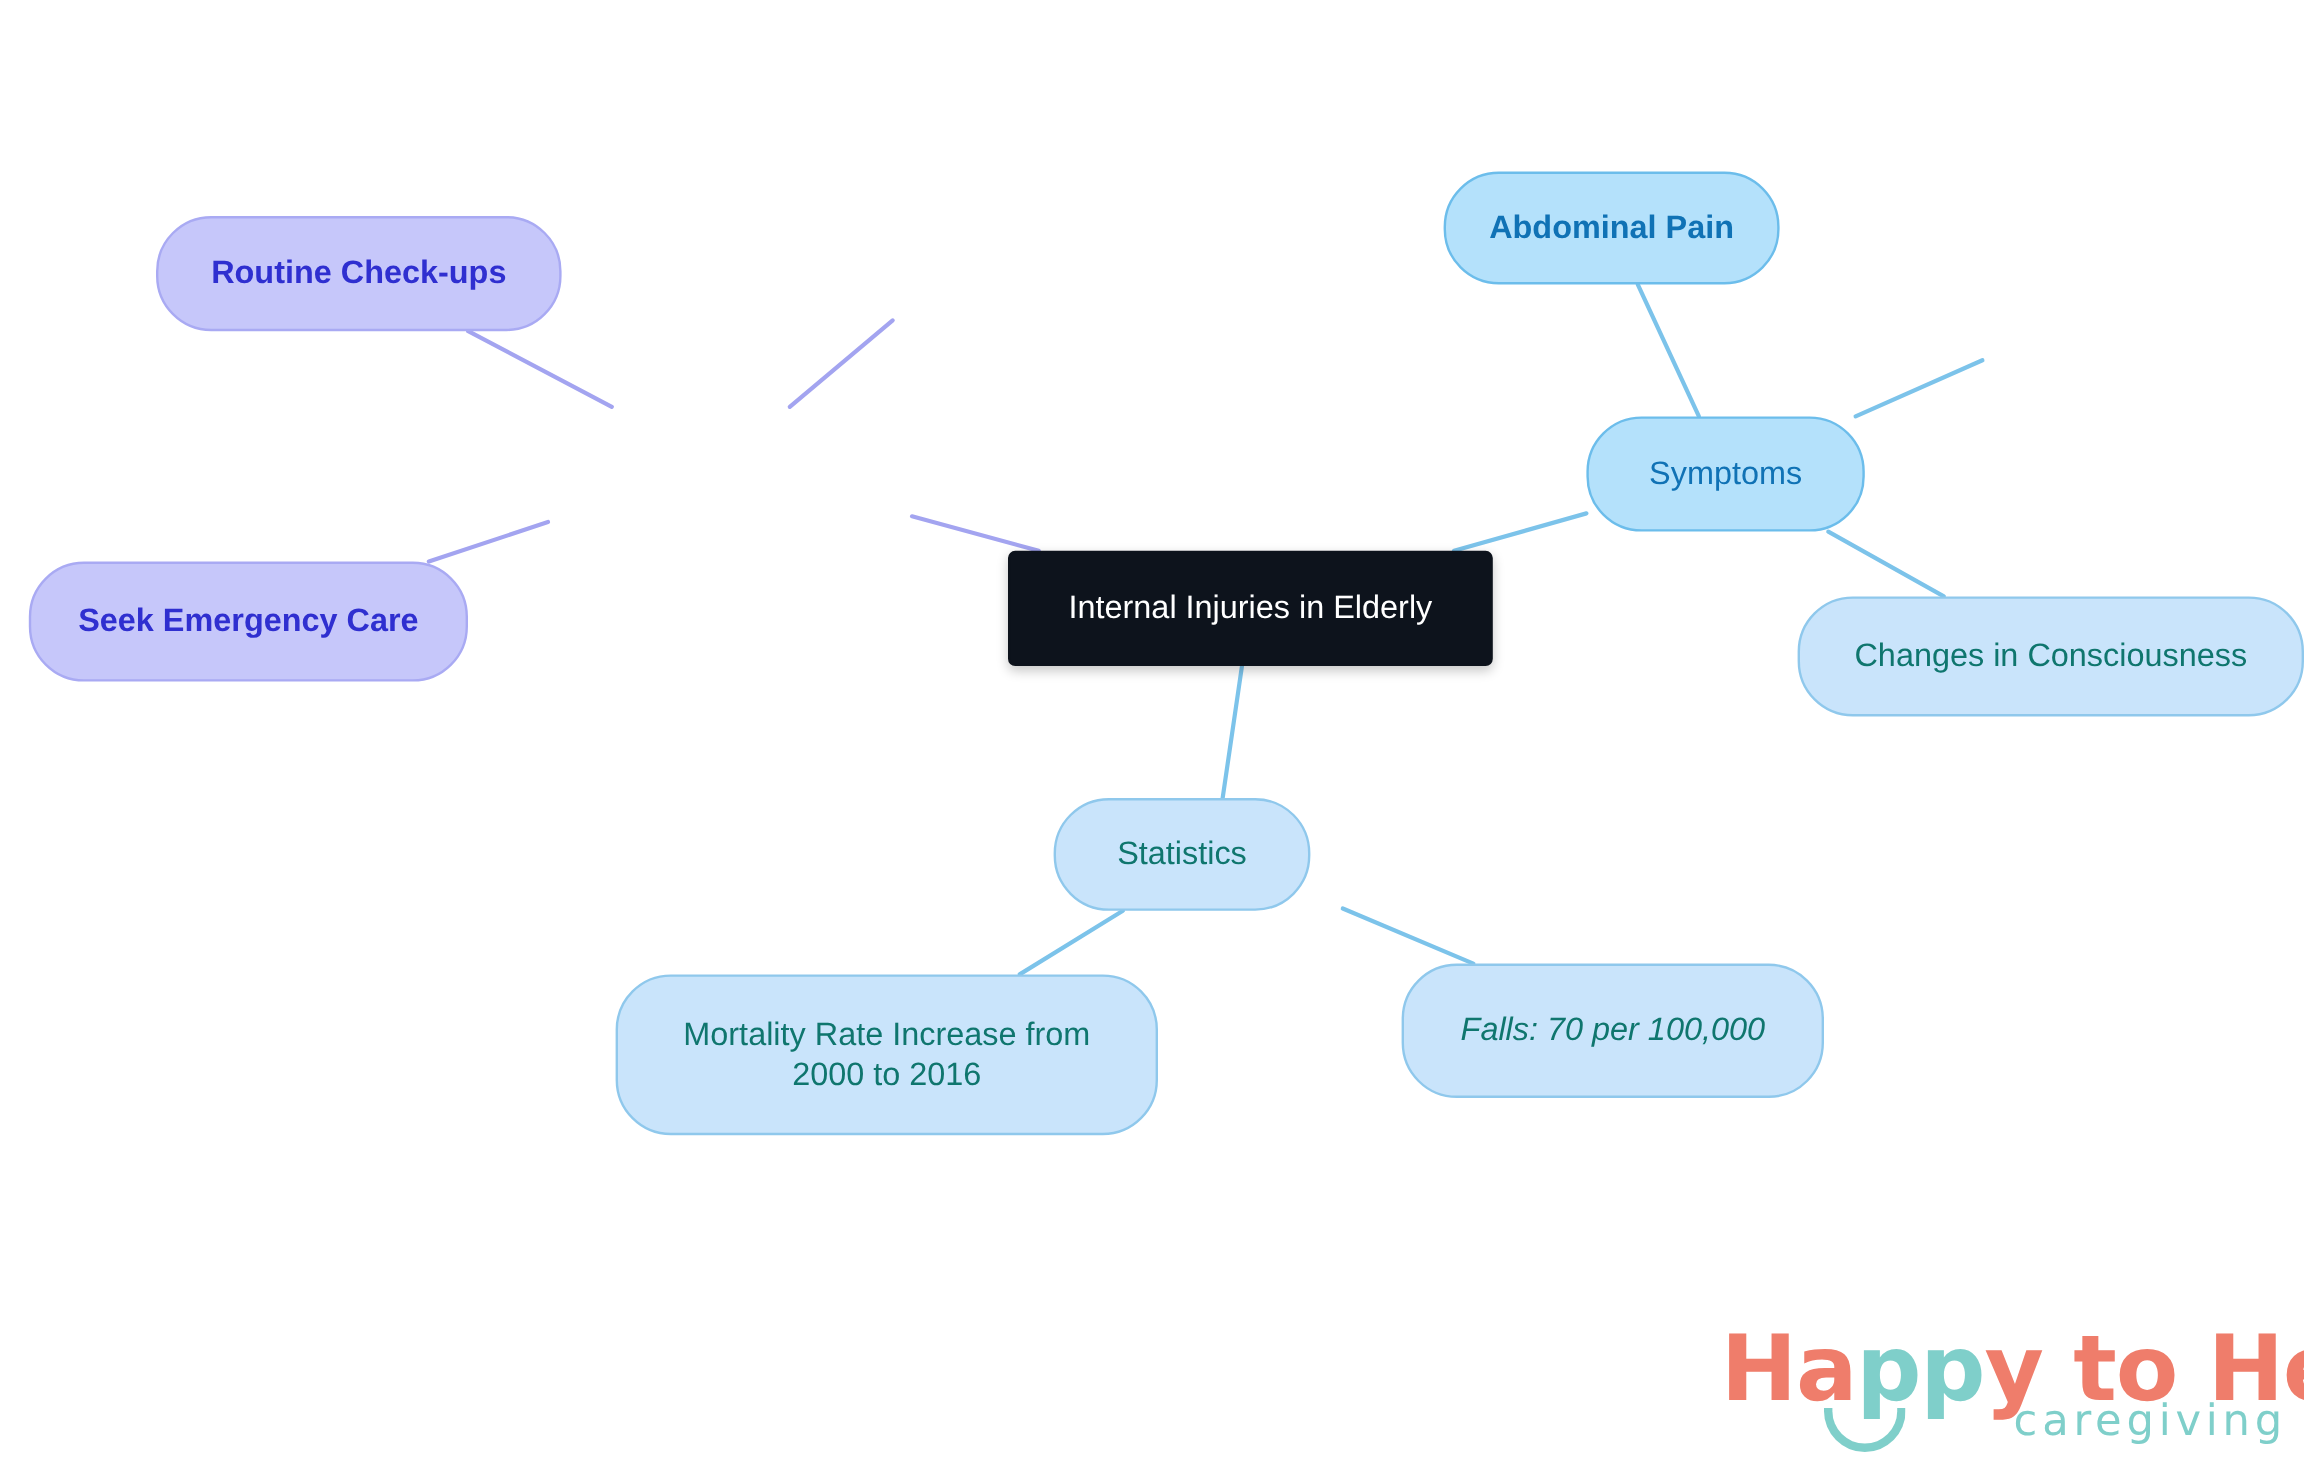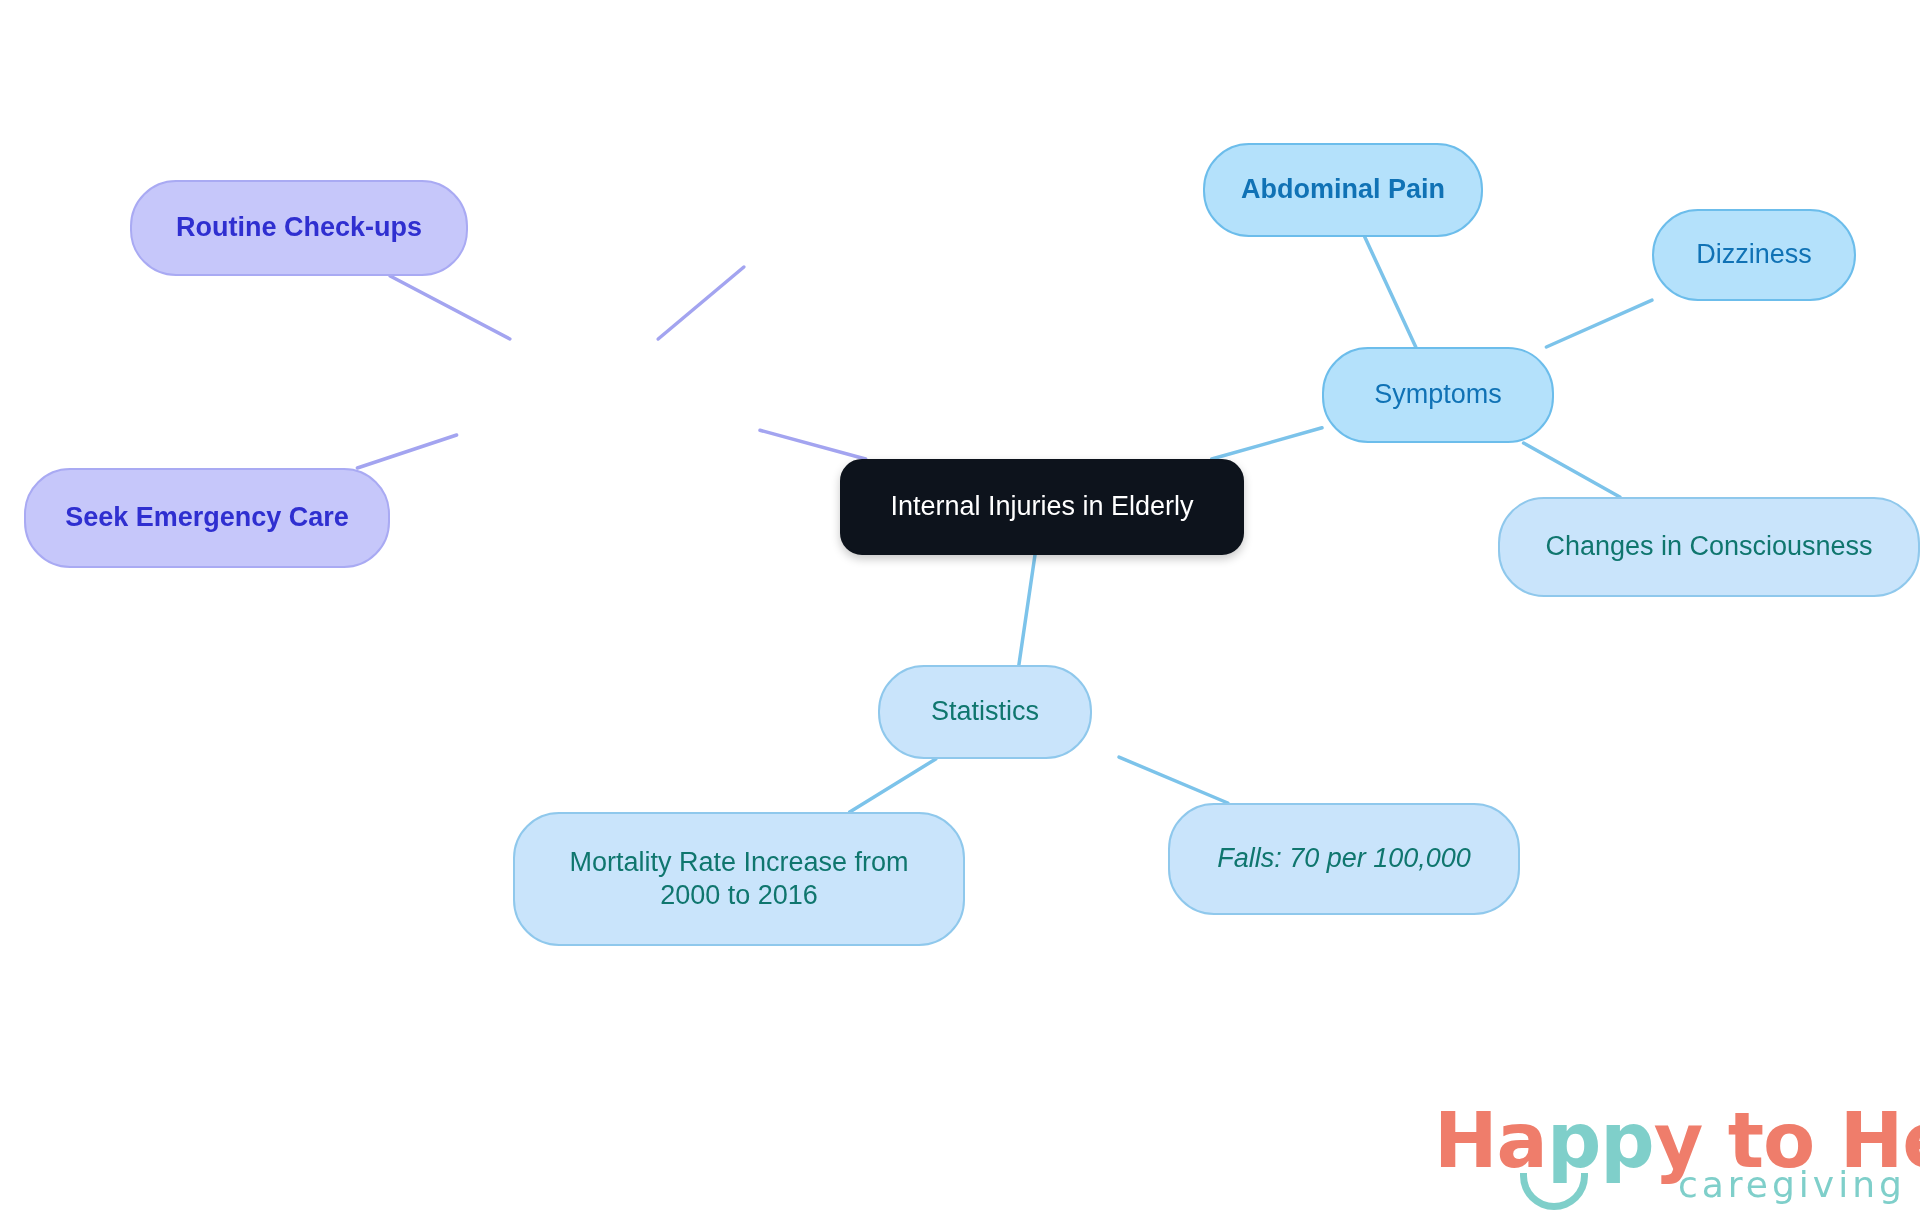--- a/index.html
+++ b/index.html
@@ -43,21 +43,21 @@
     line-height: 1.24;
     white-space: pre-line;
     padding: 6px 18px;
   }
 
   .node-root {
     background: #0d131c;
     border-color: #0d131c;
     color: #ffffff;
     font-size: 27px;
-    border-radius: 22px;
+    border-radius: 6px;
     box-shadow: 0 4px 10px rgba(0,0,0,0.22);
   }
 
   .node-purple {
     background: #c6c7fa;
     border-color: #a9aaf3;
     color: #2f2fd0;
     font-size: 27px;
     font-weight: bold;
   }
@@ -137,21 +137,20 @@
       <line x1="1119" y1="757.1204819277109" x2="1227.8" y2="803" stroke="#7cc3ea" stroke-width="3.5" stroke-linecap="round"></line>
     </svg>
 
   <div class="node node-root" style="left:840px; top:459px; width:404px; height:96px;">Internal Injuries in Elderly</div>
 
   <div class="node node-purple" style="left:130px; top:180px; width:338px; height:96px;">Routine Check-ups</div>
   <div class="node node-purple" style="left:24px; top:468px; width:366px; height:100px;">Seek Emergency Care</div>
 
   <div class="node node-blue-mid" style="left:1322px; top:347px; width:232px; height:96px;">Symptoms</div>
   <div class="node node-blue-mid" style="left:1203px; top:143px; width:280px; height:94px;font-weight:bold;">Abdominal Pain</div>
-  <div class="node node-blue-mid" style="left:1652px; top:209px; width:204px; height:92px;">Dizziness</div>
   <div class="node node-blue-light" style="left:1498px; top:497px; width:422px; height:100px;">Changes in Consciousness</div>
 
   <div class="node node-blue-light" style="left:878px; top:665px; width:214px; height:94px;">Statistics</div>
   <div class="node node-blue-light" style="left:513px; top:812px; width:452px; height:134px;">Mortality Rate Increase from
 2000 to 2016</div>
   <div class="node node-blue-light" style="left:1168px; top:803px; width:352px; height:112px;font-style:italic;">Falls: 70 per 100,000</div>
 
   <div id="logo">
     <div class="logo-word"><span class="logo-main">Ha</span><span class="logo-teal">pp</span><span class="logo-main">y to Help</span></div>
     <div id="logo-smile"></div>

